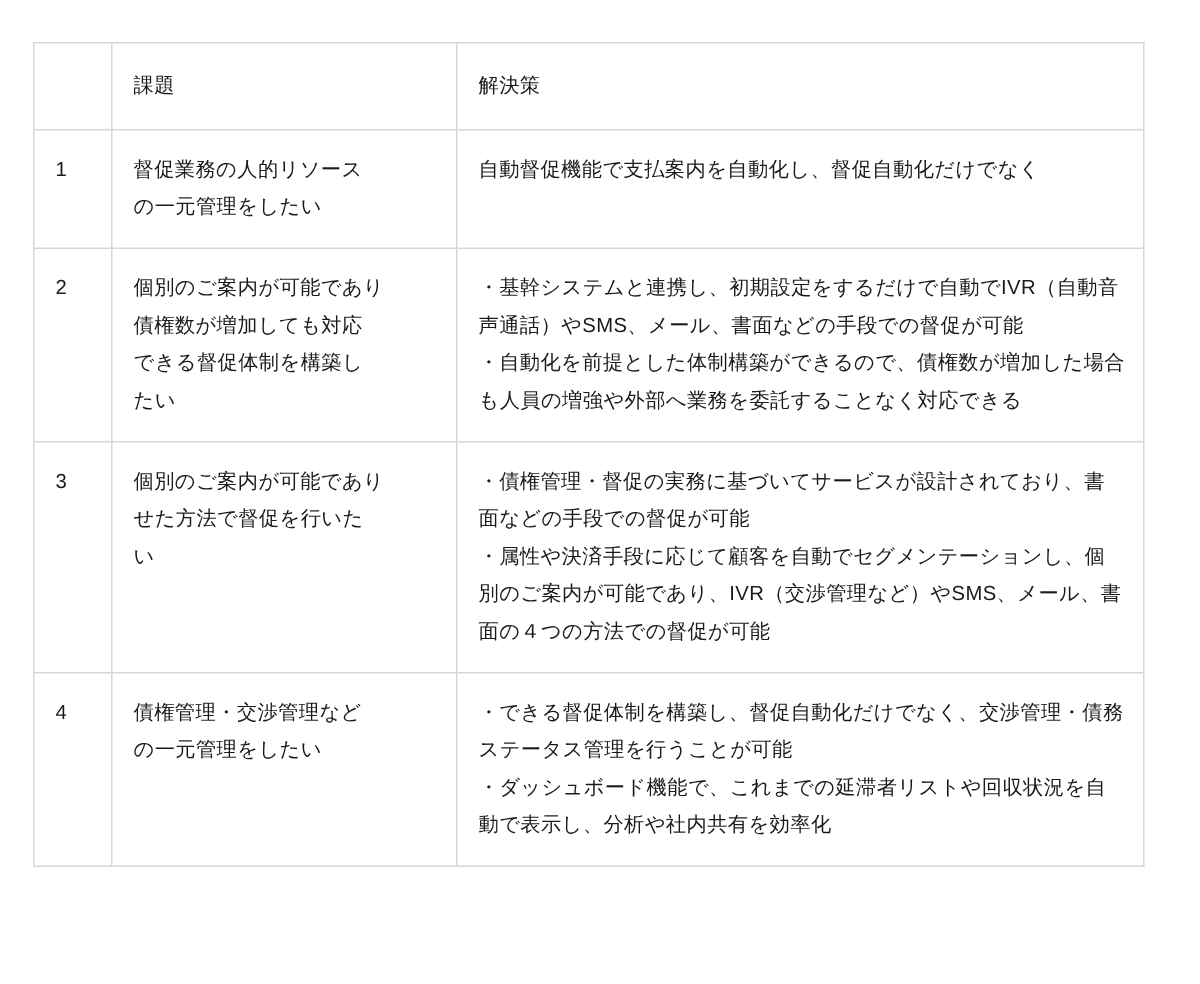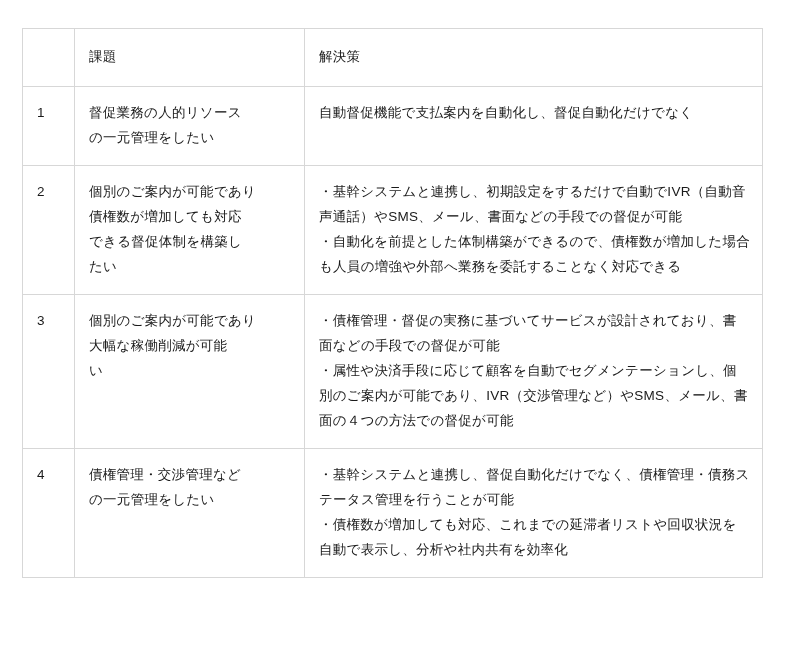--- a/index.html
+++ b/index.html
@@ -106,41 +106,41 @@
             <div>・基幹システムと連携し、初期設定をするだけで自動でIVR（自動音声通話）やSMS、メール、書面などの手段での督促が可能</div>
             <div>・自動化を前提とした体制構築ができるので、債権数が増加した場合も人員の増強や外部へ業務を委託することなく対応できる</div>
           </div>
         </td>
       </tr>
       <tr>
         <td class="num-cell">3</td>
         <td>
           <div class="cell-lines">
             <div>個別のご案内が可能であり</div>
-            <div>大幅な稼働削減が可能</div>
+            <div>せた方法で督促を行いた</div>
             <div>い</div>
           </div>
         </td>
         <td>
           <div class="cell-lines">
             <div>・債権管理・督促の実務に基づいてサービスが設計されており、書面などの手段での督促が可能</div>
             <div>・属性や決済手段に応じて顧客を自動でセグメンテーションし、個別のご案内が可能であり、IVR（交渉管理など）やSMS、メール、書面の４つの方法での督促が可能</div>
           </div>
         </td>
       </tr>
       <tr>
         <td class="num-cell">4</td>
         <td>
           <div class="cell-lines">
             <div>債権管理・交渉管理など</div>
             <div>の一元管理をしたい</div>
           </div>
         </td>
         <td>
           <div class="cell-lines">
-            <div>・基幹システムと連携し、督促自動化だけでなく、債権管理・債務ステータス管理を行うことが可能</div>
-            <div>・債権数が増加しても対応、これまでの延滞者リストや回収状況を自動で表示し、分析や社内共有を効率化</div>
+            <div>・できる督促体制を構築し、督促自動化だけでなく、交渉管理・債務ステータス管理を行うことが可能</div>
+            <div>・ダッシュボード機能で、これまでの延滞者リストや回収状況を自動で表示し、分析や社内共有を効率化</div>
           </div>
         </td>
       </tr>
     </tbody>
   </table>
 </div>
 
 </body></html>

